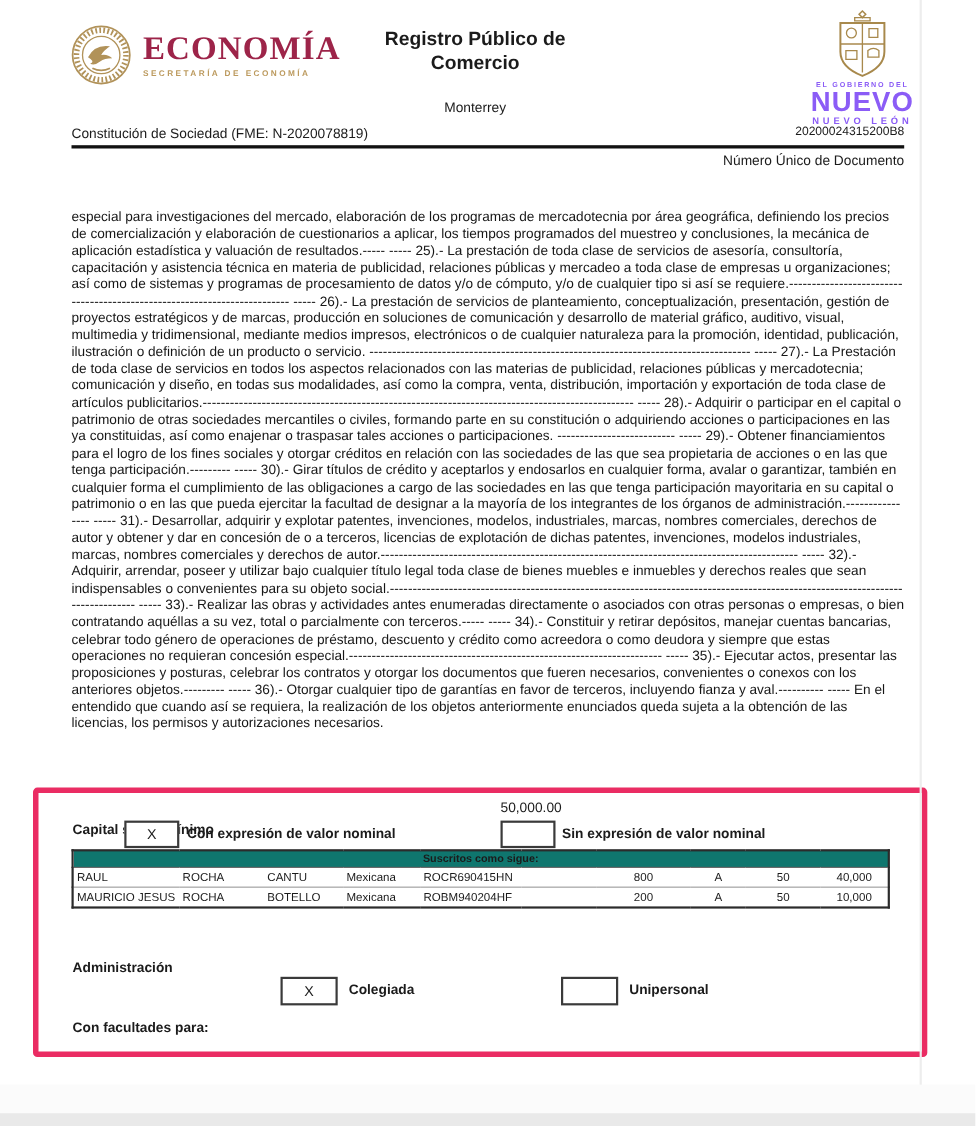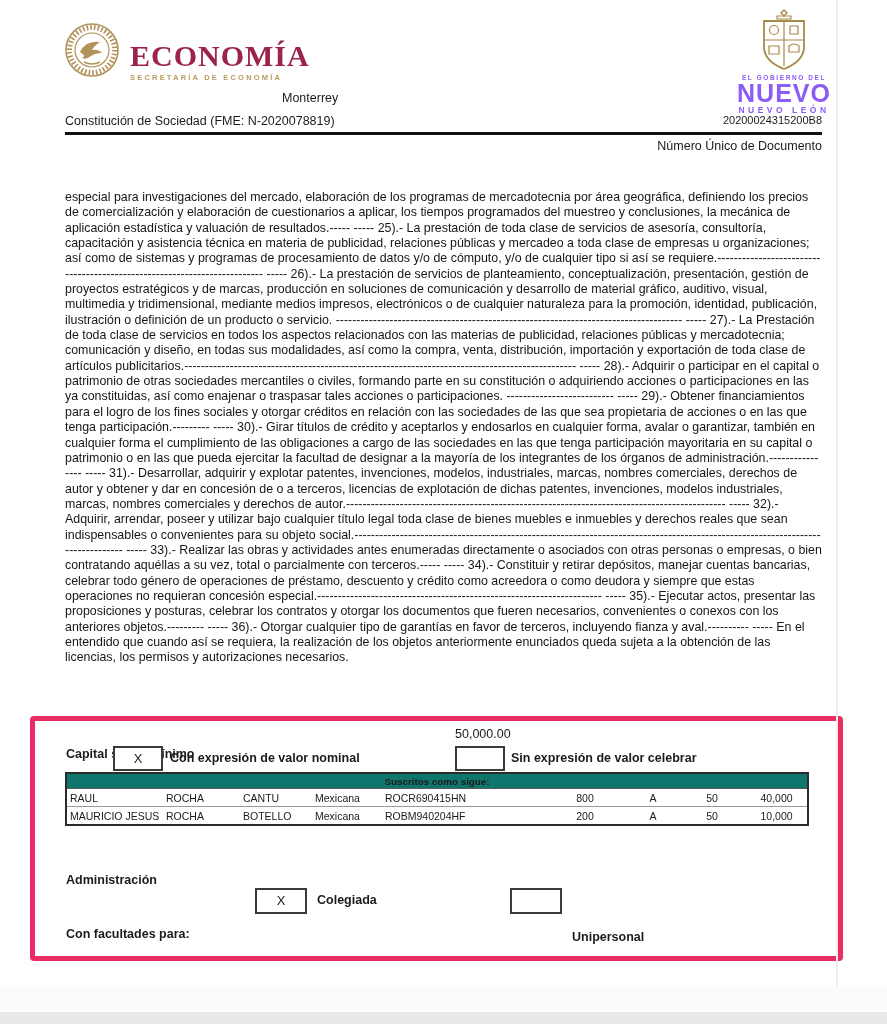--- a/index.html
+++ b/index.html
@@ -9,25 +9,25 @@
     font-family:"Liberation Sans", sans-serif; color:#1b1b1b; overflow:hidden;
   }
   .page-edge-right { position:absolute; left:836px; top:0; width:2px; height:1012px; background:#ededed; }
   .bottom-fade { position:absolute; left:0; top:986px; width:887px; height:26px; background:#fbfbfb; }
   .bottom-strip { position:absolute; left:0; top:1012px; width:887px; height:12px; background:#e9e9e9; }
 
   
   .economia { position:absolute; left:64px; top:22px; display:flex; align-items:flex-start; }
   .seal { width:56px; height:56px; margin-right:10px; }
   .economia-text { padding-top:8px; }
-  .economia-word { font-family:"Liberation Serif", serif; font-weight:bold; font-size:30px; letter-spacing:1px; color:#9d2449; line-height:30px;margin-top:11px; }
+  .economia-word { font-family:"Liberation Serif", serif; font-weight:bold; font-size:30px; letter-spacing:1px; color:#9d2449; line-height:30px; }
   .economia-sub { margin-top:2px; font-size:7.5px; font-weight:bold; letter-spacing:2.2px; color:#bc9a5e; }
 
   .doc-title { position:absolute; left:282px; top:24px; width:300px; text-align:center; font-weight:bold; font-size:17.5px; line-height:22px; white-space:pre-line; }
-  .doc-office { position:absolute; left:282px; top:91px; width:300px; font-size:12.5px; }
+  .doc-office { position:absolute; left:282px; top:91px; width:300px; text-align:center; font-size:12.5px; }
 
   .ircnl { position:absolute; left:646px; top:28px; display:flex; align-items:center; }
   .nl-mini { position:absolute; left:0; top:-8px; font-size:8px; font-weight:bold; color:#0e4f55; }
   .nl-mini .gold { color:#b49554; letter-spacing:-1px; }
   .irc-shield { position:relative; width:26px; height:33px; background:#0e4f55; border-radius:4px 4px 13px 13px; }
   .irc-shield .ring { position:absolute; left:6px; top:9px; width:13px; height:15px; border:2px solid #f4f2ec; border-radius:50%; }
   .irc-shield .ring:after { content:""; position:absolute; left:4px; top:-4px; width:2px; height:6px; background:#f4f2ec; }
   .irc-text { margin-left:6px; }
   .irc-word { font-size:14px; font-weight:bold; color:#1e2d50; letter-spacing:0.5px; }
   .irc-subline { margin-top:1px; width:54px; height:3px; background:#cbb684; }
@@ -67,21 +67,21 @@
   .band-cell { background:#0f766e; border-bottom:1px solid #5a5a5a; text-align:center; font-weight:bold; font-size:9.8px; padding:2px 0 1px; }
   .head-cell { background:#c6c6c6; border-bottom:2px solid #2b2b2b; font-weight:bold; font-size:9.3px; line-height:11px; text-align:center; vertical-align:top; padding:3px 2px; white-space:pre-line; }
   .data-cell { font-size:10.5px; padding:3px 3px 2px; white-space:nowrap; vertical-align:middle; }
   tr.row1 td { border-bottom:1px solid #9a9a9a; }
   .al { text-align:left; } .ac { text-align:center; }
 
   .admin-title { position:absolute; left:66px; top:873px; font-weight:bold; font-size:12.5px; }
   .cb3 { left:255px; top:888px; width:52px; height:26px; line-height:22px; }
   .cb4 { left:510px; top:888px; width:52px; height:26px; line-height:22px; }
   .cbl3 { left:317px; top:893px; }
-  .cbl4 { left:572px; top:893px;margin-top:37px; }
+  .cbl4 { left:572px; top:893px; }
   .faculties { position:absolute; left:66px; top:927px; font-weight:bold; font-size:12.5px; }
 </style>
 </head>
 <body>
 
 <div class="page">
 
   <div class="economia">
     <svg class="seal" viewBox="0 0 56 56">
       <circle cx="28" cy="28" r="26" fill="none" stroke="#b19259" stroke-width="1.6"></circle>
@@ -89,20 +89,22 @@
       <circle cx="28" cy="28" r="17" fill="none" stroke="#b19259" stroke-width="1.2"></circle>
       <path d="M16 30 Q22 18 36 20 Q30 24 28 28 Q34 27 38 31 Q31 31 27 34 Q22 38 18 36 Q23 34 16 30 Z" fill="#b19259"></path>
       <path d="M20 40 Q28 44 36 40" fill="none" stroke="#b19259" stroke-width="1.6"></path>
     </svg>
     <div class="economia-text">
       <div class="economia-word">ECONOMÍA</div>
       <div class="economia-sub">SECRETARÍA DE ECONOMÍA</div>
     </div>
   </div>
 
+  <div class="doc-title">Registro Público de
+Comercio</div>
   <div class="doc-office">Monterrey</div>
 
 
   <div class="nl-crest">
     <svg class="crest-svg" width="54" height="64" viewBox="0 0 54 64">
       <path d="M27 2 l3 3 -3 3 -3 -3 Z" fill="none" stroke="#a8894c" stroke-width="1.4"></path>
       <path d="M20 8 h14 v3 h-14 Z" fill="none" stroke="#a8894c" stroke-width="1.2"></path>
       <path d="M7 13 h40 v26 q0 14 -20 22 q-20 -8 -20 -22 Z" fill="none" stroke="#a8894c" stroke-width="1.8"></path>
       <line x1="7" y1="32" x2="47" y2="32" stroke="#a8894c" stroke-width="1.2"></line>
       <line x1="27" y1="13" x2="27" y2="58" stroke="#a8894c" stroke-width="1.2"></line>
@@ -123,21 +125,21 @@
 
   <div class="body-text">especial para investigaciones del mercado, elaboración de los programas de mercadotecnia por área geográfica, definiendo los precios de comercialización y elaboración de cuestionarios a aplicar, los tiempos programados del muestreo y conclusiones, la mecánica de aplicación estadística y valuación de resultados.----- ----- 25).- La prestación de toda clase de servicios de asesoría, consultoría, capacitación y asistencia técnica en materia de publicidad, relaciones públicas y mercadeo a toda clase de empresas u organizaciones; así como de sistemas y programas de procesamiento de datos y/o de cómputo, y/o de cualquier tipo si así se requiere.------------------------------------------------------------------------- ----- 26).- La prestación de servicios de planteamiento, conceptualización, presentación, gestión de proyectos estratégicos y de marcas, producción en soluciones de comunicación y desarrollo de material gráfico, auditivo, visual, multimedia y tridimensional, mediante medios impresos, electrónicos o de cualquier naturaleza para la promoción, identidad, publicación, ilustración o definición de un producto o servicio. ------------------------------------------------------------------------------------ ----- 27).- La Prestación de toda clase de servicios en todos los aspectos relacionados con las materias de publicidad, relaciones públicas y mercadotecnia; comunicación y diseño, en todas sus modalidades, así como la compra, venta, distribución, importación y exportación de toda clase de artículos publicitarios.----------------------------------------------------------------------------------------------- ----- 28).- Adquirir o participar en el capital o patrimonio de otras sociedades mercantiles o civiles, formando parte en su constitución o adquiriendo acciones o participaciones en las ya constituidas, así como enajenar o traspasar tales acciones o participaciones. -------------------------- ----- 29).- Obtener financiamientos para el logro de los fines sociales y otorgar créditos en relación con las sociedades de las que sea propietaria de acciones o en las que tenga participación.--------- ----- 30).- Girar títulos de crédito y aceptarlos y endosarlos en cualquier forma, avalar o garantizar, también en cualquier forma el cumplimiento de las obligaciones a cargo de las sociedades en las que tenga participación mayoritaria en su capital o patrimonio o en las que pueda ejercitar la facultad de designar a la mayoría de los integrantes de los órganos de administración.---------------- ----- 31).- Desarrollar, adquirir y explotar patentes, invenciones, modelos, industriales, marcas, nombres comerciales, derechos de autor y obtener y dar en concesión de o a terceros, licencias de explotación de dichas patentes, invenciones, modelos industriales, marcas, nombres comerciales y derechos de autor.-------------------------------------------------------------------------------------------- ----- 32).- Adquirir, arrendar, poseer y utilizar bajo cualquier título legal toda clase de bienes muebles e inmuebles y derechos reales que sean indispensables o convenientes para su objeto social.------------------------------------------------------------------------------------------------------------------------------- ----- 33).- Realizar las obras y actividades antes enumeradas directamente o asociados con otras personas o empresas, o bien contratando aquéllas a su vez, total o parcialmente con terceros.----- ----- 34).- Constituir y retirar depósitos, manejar cuentas bancarias, celebrar todo género de operaciones de préstamo, descuento y crédito como acreedora o como deudora y siempre que estas operaciones no requieran concesión especial.--------------------------------------------------------------------- ----- 35).- Ejecutar actos, presentar las proposiciones y posturas, celebrar los contratos y otorgar los documentos que fueren necesarios, convenientes o conexos con los anteriores objetos.--------- ----- 36).- Otorgar cualquier tipo de garantías en favor de terceros, incluyendo fianza y aval.---------- ----- En el entendido que cuando así se requiera, la realización de los objetos anteriormente enunciados queda sujeta a la obtención de las licencias, los permisos y autorizaciones necesarios.</div>
 
   <div class="hl-box"></div>
 
   <div class="cap-label">Capital social mínimo</div>
   <div class="cap-amount">50,000.00</div>
   <div class="checkbox cb1">X</div>
   <div class="cb-label cbl1">Con expresión de valor nominal</div>
   <div class="checkbox cb2"></div>
-  <div class="cb-label cbl2">Sin expresión de valor celebrar</div>
+  <div class="cb-label cbl2">Sin expresión de valor nominal</div>
 
   <table class="suscritos">
     <colgroup>
       <col style="width:97px">
         <col style="width:77px">
         <col style="width:72px">
         <col style="width:70px">
         <col style="width:92px">
       <col style="width:68px">
         <col style="width:86px">

